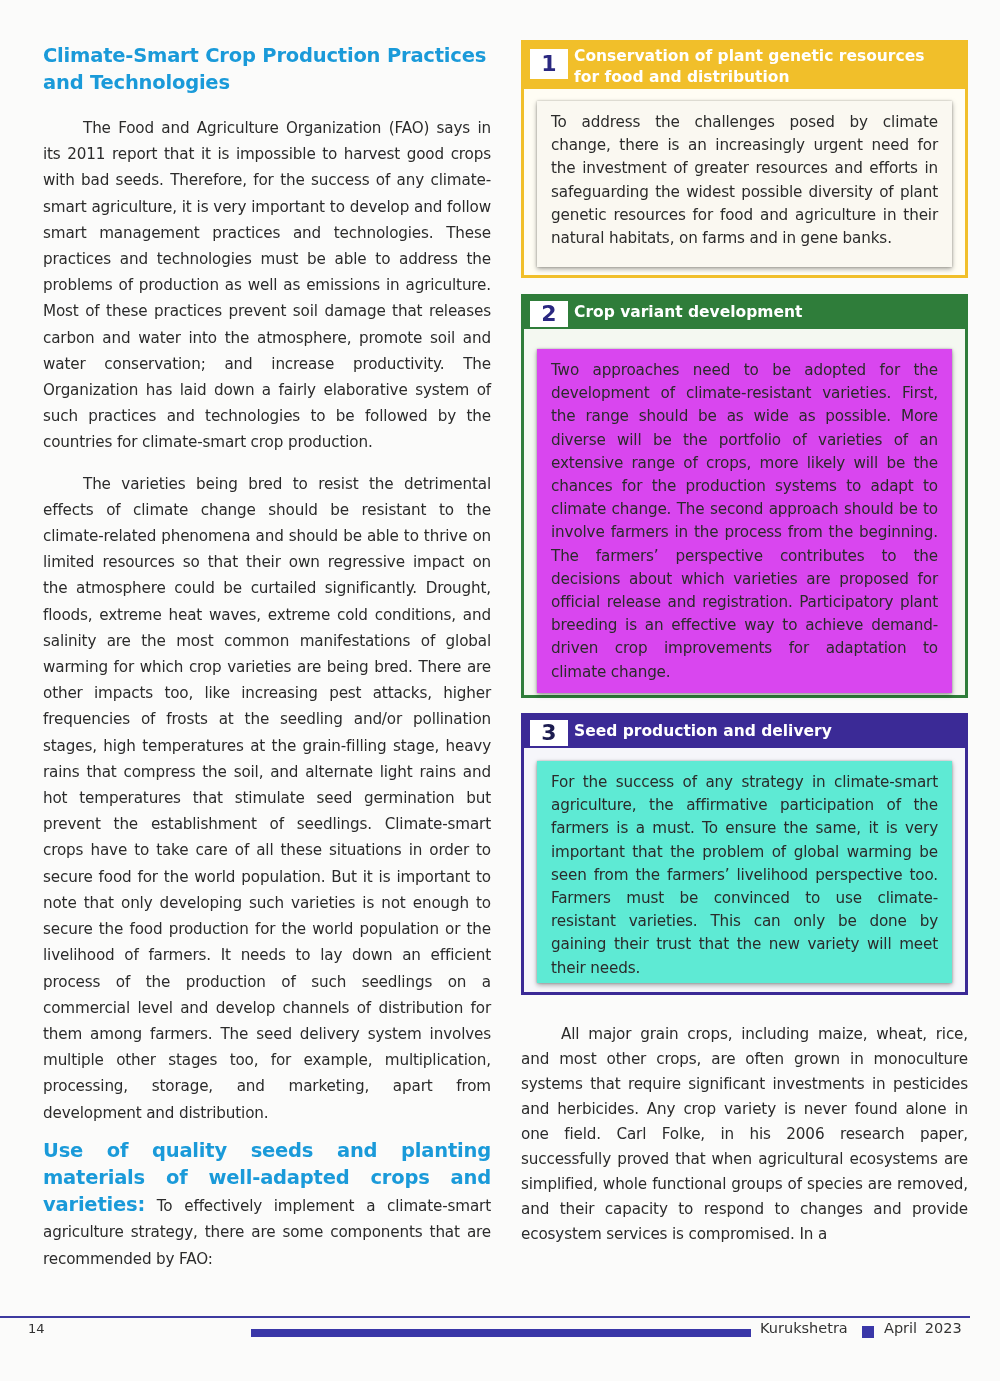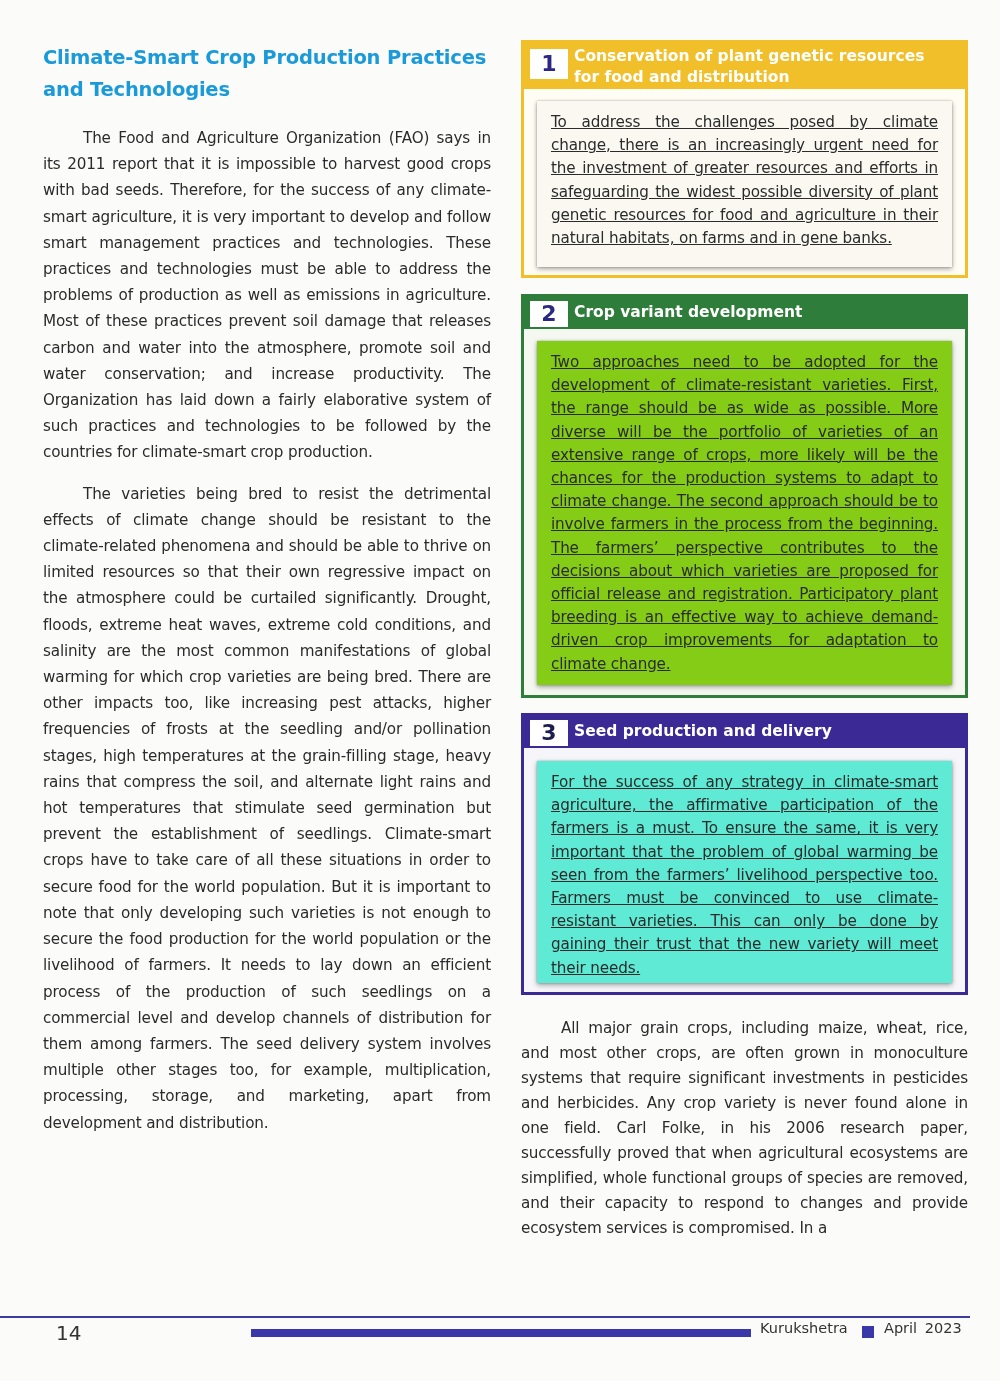--- a/index.html
+++ b/index.html
@@ -6,21 +6,21 @@
   body {
     width: 1000px; height: 1381px; position: relative; overflow: hidden;
     background: #fbfbfa;
     font-family: "DejaVu Sans", sans-serif;
     color: #2b2b2b;
   }
   .col-left {
     position: absolute; left: 43px; top: 42px; width: 448px;
   }
   .h-blue {
-    color: #1a9ad9; font-weight: bold; font-size: 19.5px; line-height: 32px;
+    color: #1a9ad9; font-weight: bold; font-size: 19.5px; line-height: 27px;
     margin: 0; letter-spacing: -0.2px;
   }
   .body-text {
     font-size: 15.2px; line-height: 26.2px; text-align: justify; margin: 0;
     letter-spacing: -0.15px;
   }
   .indent { text-indent: 40px; }
   .p1 { margin-top: 19px; }
   .p2 { margin-top: 15px; }
   .h-inline-wrap { margin-top: 12px; }
@@ -34,57 +34,58 @@
     position: absolute; left: 6px; top: 6px; width: 38px; height: 30px;
     background: #fff; color: #2a2880; font-weight: bold; font-size: 22px;
     text-align: center; line-height: 30px;
   }
   .box-title { padding-left: 50px; padding-right: 14px; }
   .inner {
     position: absolute; left: 13px; right: 13px; background: #f6f5f0;
     box-shadow: 0 2px 5px rgba(0,0,0,0.35), 0 0 2px rgba(0,0,0,0.25);
     padding: 10px 14px 0 14px; box-sizing: border-box;
   }
-  .inner p { margin: 0; font-size: 15.2px; line-height: 23.2px; text-align: justify; letter-spacing: -0.15px; text-decoration: underline; }
+  .inner p { margin: 0; font-size: 15.2px; line-height: 23.2px; text-align: justify; letter-spacing: -0.15px; }
 
   .box1 { top: 40px; height: 238px; border-color: #f1bf2a; background: #fffdf4; }
   .box1 .box-head { background: #f1bf2a; height: 46px; }
   .box1 .box-title { padding-top: 3px; }
   .box1 .inner { top: 58px; height: 166px; background: #faf8f1; }
 
   .box2 { top: 294px; height: 404px; border-color: #2f7d3a; background: #f4f8f1; }
   .box2 .box-head { background: #2f7d3a; height: 32px; }
   .box2 .box-head .num { top: 4px; height: 26px; line-height: 26px; }
   .box2 .box-title { padding-top: 5px; }
-  .box2 .inner { top: 44px; height: 344px; background: #84cc16; }
+  .box2 .inner { top: 52px; height: 344px; background: #d946ef; }
 
   .box3 { top: 713px; height: 282px; border-color: #3b2a96; background: #f6f6fa; }
   .box3 .box-head { background: #3b2a96; height: 32px; }
   .box3 .box-head .num { top: 4px; height: 26px; line-height: 26px; color: #1c1c50; }
   .box3 .box-title { padding-top: 5px; }
   .box3 .inner { top: 45px; height: 222px; background: #5eead4; }
 
   .bio { position: absolute; top: 1008px; left: 0; width: 447px; }
   .bio .h-blue { font-size: 19px; }
-  .bio .body-text { margin-top: 8px; line-height: 25px; }
+  .bio .body-text { margin-top: 14px; line-height: 25px; }
 
   .footer-line { position: absolute; left: 0; top: 1316px; width: 970px; height: 2px; background: #3d3aa0; }
-  .page-num { position: absolute; left: 56px; top: 1321px; font-size: 20px; color: #333; }
+  .page-num { position: absolute; left: 28px; top: 1321px; font-size: 13px; color: #333; }
   .footer-bar { position: absolute; left: 251px; top: 1329px; width: 500px; height: 8px; background: #3a37a8; }
   .footer-mag { position: absolute; left: 760px; top: 1320px; font-size: 14.5px; color: #333; }
   .footer-sq { position: absolute; left: 862px; top: 1326px; width: 12px; height: 12px; background: #3a37a8; }
   .footer-date { position: absolute; left: 884px; top: 1320px; font-size: 14.5px; color: #333; word-spacing: 3px; }
 </style>
 </head>
 <body>
 
 <div class="col-left">
   <h2 class="h-blue">Climate-Smart Crop Production Practices and Technologies</h2>
   <p class="body-text indent p1">The Food and Agriculture Organization (FAO) says in its 2011 report that it is impossible to harvest good crops with bad seeds. Therefore, for the success of any climate-smart agriculture, it is very important to develop and follow smart management practices and technologies. These practices and technologies must be able to address the problems of production as well as emissions in agriculture. Most of these practices prevent soil damage that releases carbon and water into the atmosphere, promote soil and water conservation; and increase productivity. The Organization has laid down a fairly elaborative system of such practices and technologies to be followed by the countries for climate-smart crop production.</p>
   <p class="body-text indent p2">The varieties being bred to resist the detrimental effects of climate change should be resistant to the climate-related phenomena and should be able to thrive on limited resources so that their own regressive impact on the atmosphere could be curtailed significantly. Drought, floods, extreme heat waves, extreme cold conditions, and salinity are the most common manifestations of global warming for which crop varieties are being bred. There are other impacts too, like increasing pest attacks, higher frequencies of frosts at the seedling and/or pollination stages, high temperatures at the grain-filling stage, heavy rains that compress the soil, and alternate light rains and hot temperatures that stimulate seed germination but prevent the establishment of seedlings. Climate-smart crops have to take care of all these situations in order to secure food for the world population. But it is important to note that only developing such varieties is not enough to secure the food production for the world population or the livelihood of farmers. It needs to lay down an efficient process of the production of such seedlings on a commercial level and develop channels of distribution for them among farmers. The seed delivery system involves multiple other stages too, for example, multiplication, processing, storage, and marketing, apart from development and distribution.</p>
+  <p class="body-text h-inline-wrap"><span class="h-inline">Use of quality seeds and planting materials of well-adapted crops and varieties:</span><span> To effectively implement a climate-smart agriculture strategy, there are some components that are recommended by FAO:</span></p>
 </div>
 
 <div class="col-right">
   <div class="box box1">
     <div class="box-head">
       <div class="num">1</div>
       <div class="box-title">Conservation of plant genetic resources for food and distribution</div>
     </div>
     <div class="inner">
       <p>To address the challenges posed by climate change, there is an increasingly urgent need for the investment of greater resources and efforts in safeguarding the widest possible diversity of plant genetic resources for food and agriculture in their natural habitats, on farms and in gene banks.</p>

